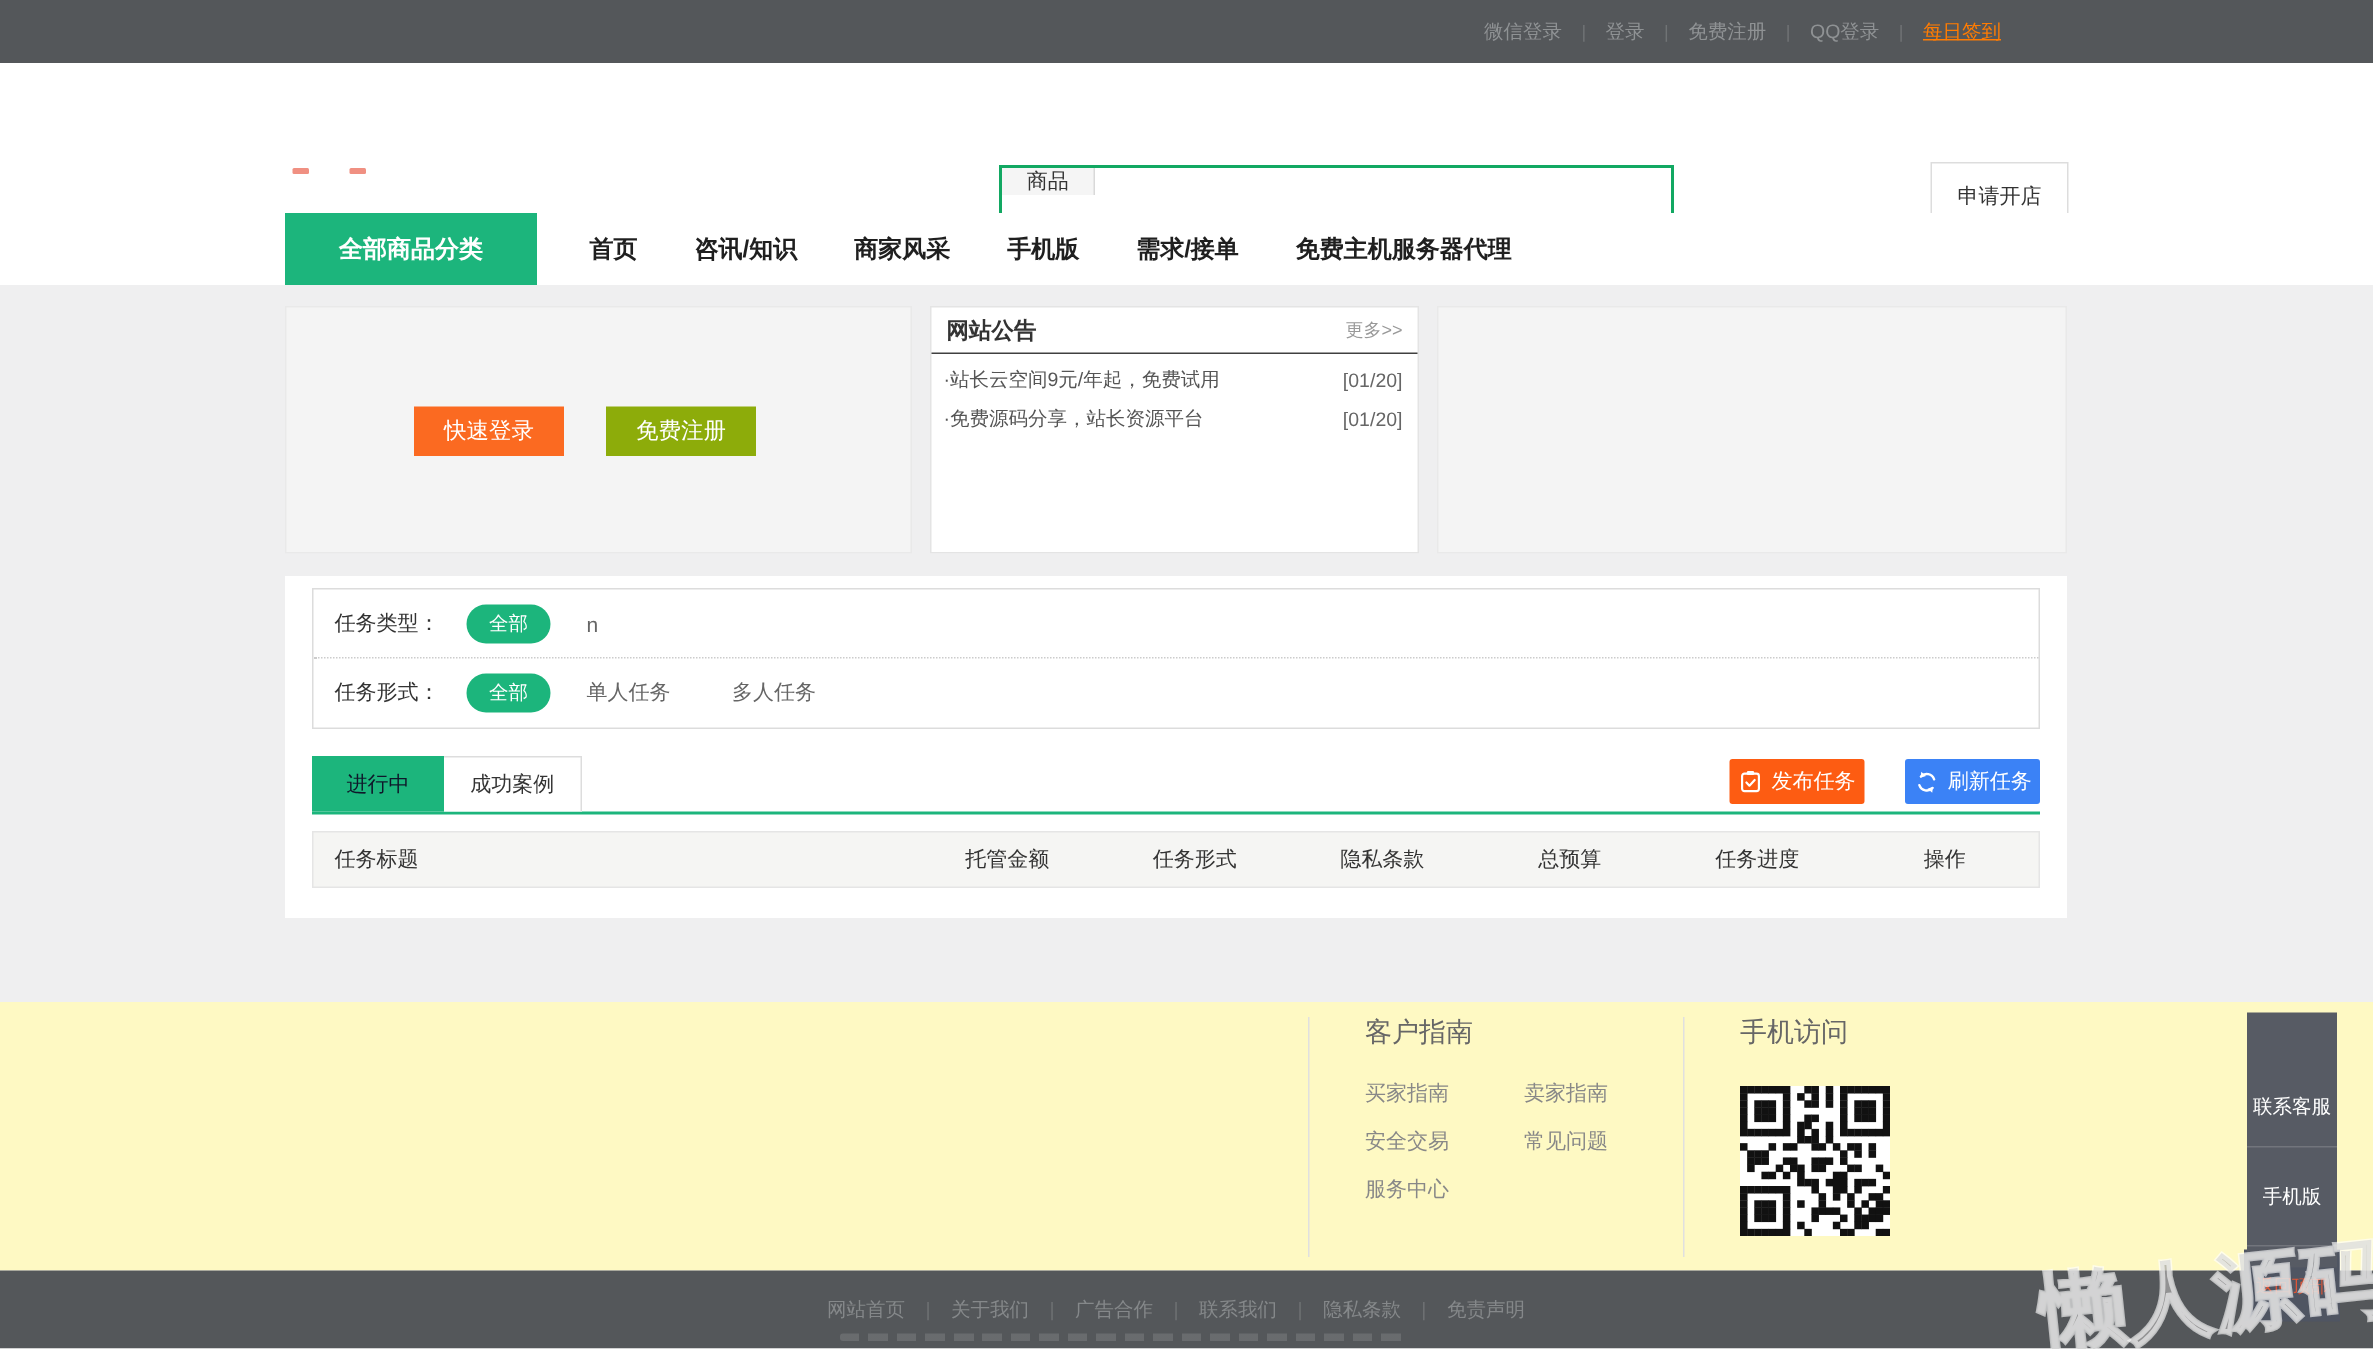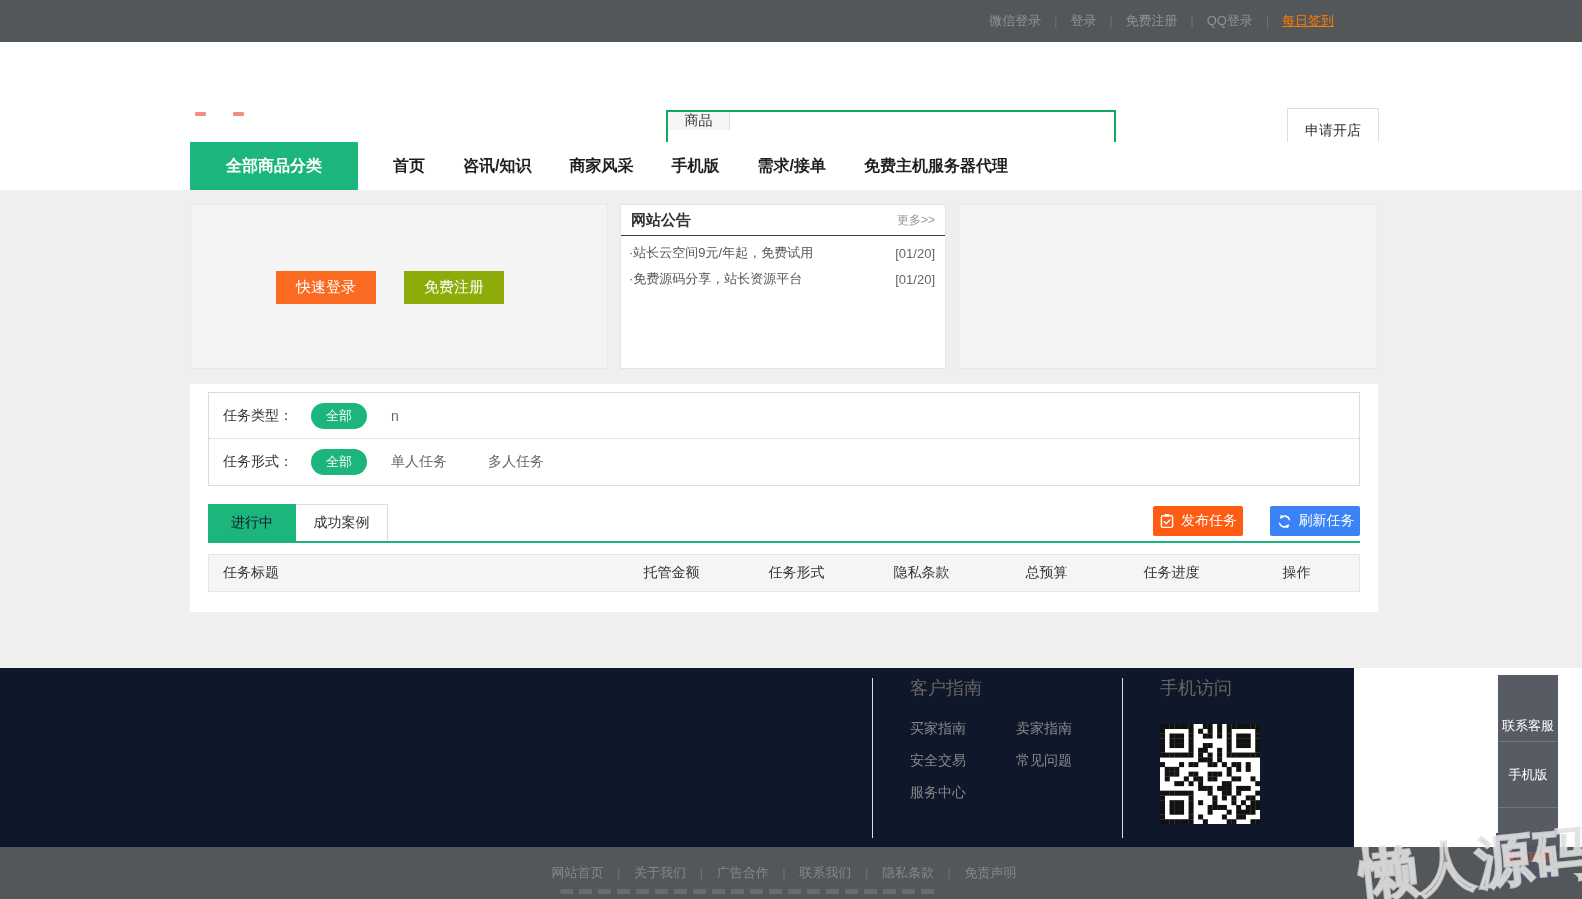--- a/index.html
+++ b/index.html
@@ -67,42 +67,42 @@
   .task-btn { height:30px; width:90px; display:flex; align-items:center; justify-content:center; color:#fff; font-size:14px; border:none; border-radius:2px; cursor:pointer; }
   .task-btn svg { margin-right:6px; }
   .btn-publish { background:#fd5c12; }
   .btn-refresh { background:#3b82f6; margin-left:27px; }
 
   .table-header { position:absolute; left:18px; right:18px; top:170px; height:38px; background:#f5f5f3; border:1px solid #e5e5e5; display:flex; align-items:center; font-size:14px; color:#333; }
   .col-title { flex:0 0 400px; padding-left:14px; }
   .col { flex:1; text-align:center; }
 
   
-  .footer-white { position:absolute; top:668px; left:0; width:1354px; height:179px; background:#0f172a;padding-left:44px; }
+  .footer-white { position:absolute; top:668px; left:0; width:1582px; height:179px; background:#fef9c3;padding-left:44px; }
   .v-divider { position:absolute; top:10px; width:1px; height:160px; background:#e0e0e0; }
   .vd1 { left:872px; } .vd2 { left:1122px; }
   .guide { position:absolute; left:910px; top:8px; }
   .guide-title, .mobile-title { font-size:18px; color:#666; font-weight:normal; }
   .guide-links { margin-top:20px; display:grid; grid-template-columns:106px 106px; grid-auto-rows:32px; }
   .guide-link { font-size:14px; color:#888; cursor:pointer; }
   .mobile { position:absolute; left:1160px; top:8px; }
   .qr-wrap { margin-top:24px; width:100px; height:100px; background:#fff; }
   .qr-wrap svg rect { fill:#111; }
 
   .bottom-bar { position:absolute; top:847px; left:0; width:1582px; height:52px; background:#54575a; z-index:10; }
   .bottom-links { width:1188px; margin-left:190px; text-align:center; padding-top:17px; font-size:13px; color:#85888a; }
   .bottom-link { color:#85888a; cursor:pointer; }
   .b-sep { color:#6d7072; margin:0 10px; }
   .faint-line { width:380px; height:5px; margin:7px auto 0; margin-left:560px; opacity:.35; border-radius:2px;
     background:repeating-linear-gradient(90deg, rgba(255,255,255,.35) 0 13px, transparent 13px 19px); }
 
   
   .side-rail { position:absolute; right:24px; top:675px; width:60px; height:170px; background:#575b64; z-index:40; }
   .rail-item { display:flex; align-items:center; justify-content:center; color:#fff; font-size:13px; cursor:pointer; }
-  .rail-item.i1 { height:67px; padding-top:36px; border-bottom:1px solid rgba(255,255,255,.16); }
+  .rail-item.i1 { height:90px; padding-top:36px; border-bottom:1px solid rgba(255,255,255,.16); }
   .rail-item.i2 { height:66px; border-bottom:1px solid rgba(255,255,255,.16); }
   .back-top { position:absolute; right:22px; top:833px; width:64px; height:48px; background:#4f5562; color:#e25737; font-size:12px; display:flex; align-items:center; justify-content:center; z-index:30; cursor:pointer; }
 
   
   .watermark { position:absolute; right:-10px; top:826px; z-index:60; pointer-events:none;
     font-size:57px; font-weight:bold; letter-spacing:1px; transform:rotate(-6deg);
     color:rgba(122,122,122,.5); -webkit-text-stroke:2px rgba(255,255,255,.6);
     text-shadow:0 0 1px rgba(255,255,255,.5); white-space:nowrap; }
 </style>
 </head>

